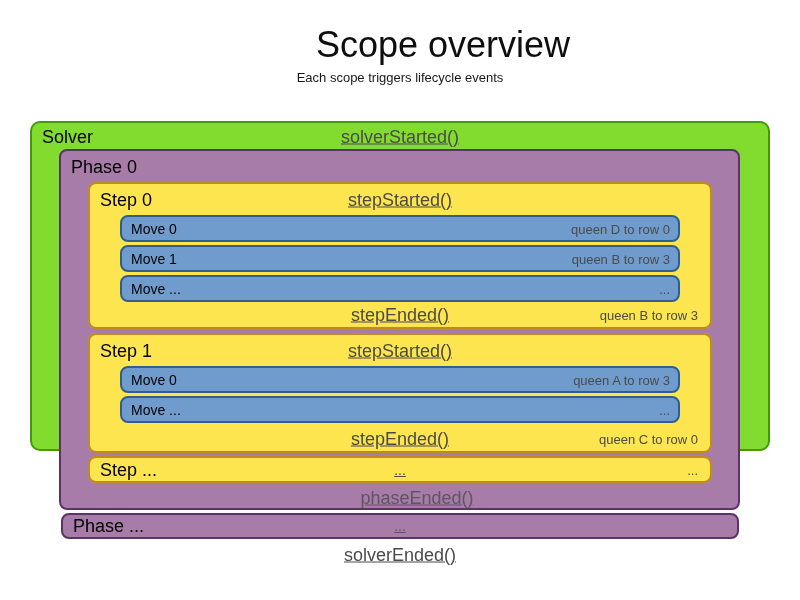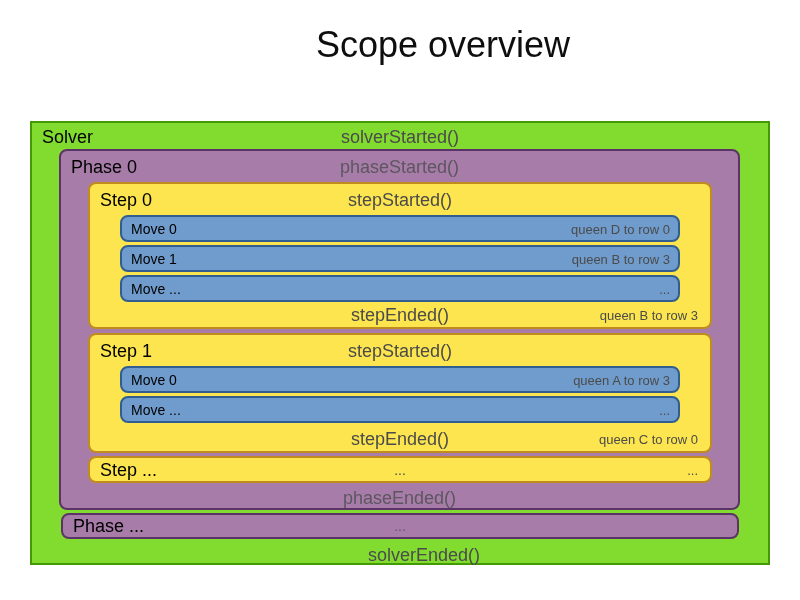--- a/index.html
+++ b/index.html
@@ -10,23 +10,23 @@
   .title {
     position: absolute; top: 24px; left: 0; width: 800px; text-align: center;
     font-size: 36px; color: #0e0e0e; letter-spacing: 0; padding-left: 43px;
   }
   .subtitle {
     position: absolute; top: 70px; left: 0; width: 800px; text-align: center;
     font-size: 13px; color: #181818;
   }
   .box { position: absolute; box-sizing: border-box; }
   .solver {
-    left: 30px; top: 121px; width: 740px; height: 444px;
+    left: 30px; top: 121px; width: 740px; height: 330px;
     background: var(--solver-fill, #82DC30); border: 2px solid var(--solver-border, #449A05);
-    border-radius: 0;
+    border-radius: 10px;
   }
   .phase {
     background: var(--phase-fill, #A87CA8); border: 2px solid var(--phase-border, #5C3366);
     border-radius: 8px;
   }
   .phase0 { left: 27px; top: 26px; width: 681px; height: 361px; }
   .phase-dots { left: 29px; top: 390px; width: 678px; height: 26px; }
   .step {
     background: var(--step-fill, #FCE54E); border: 2px solid var(--step-border, #C08C1E);
     border-radius: 8px;
@@ -40,58 +40,58 @@
     border-radius: 8px;
   }
   .s0-m0 { top: 31px; } .s0-m1 { top: 61px; text-decoration: underline; } .s0-m2 { top: 91px; }
   .s1-m0 { top: 31px; } .s1-m1 { top: 61px; }
   .row { position: absolute; left: 0; width: 100%; }
   .solver-hdr { top: 0; height: 27px; }
   .phase-hdr { top: 0; height: 31px; }
   .step-hdr { top: 0; height: 31px; }
   .s0-ftr { top: 119px; height: 24px; }
   .s1-ftr { top: 91px; height: 25px; }
-  .phase-ftr { top: 334px; height: 25px; }
-  .solver-ftr { top: 419px; height: 26px; margin-left: 24px; }
+  .phase-ftr { top: 334px; height: 25px; padding-left: 35px; }
+  .solver-ftr { top: 419px; height: 26px; }
   .lbl {
     position: absolute; left: 10px; top: 50%; transform: translateY(-50%);
     font-size: 18px; color: #000000; white-space: nowrap;
   }
   .move .lbl { left: 9px; font-size: 14px; }
   .evt {
     position: absolute; left: 0; width: 100%; top: 50%; transform: translateY(-50%);
-    text-align: center; font-size: 18px; color: var(--event-text, #4B4B4B); white-space: nowrap;
+    text-align: center; font-size: 18px; color: var(--event-text, #4B4B4B); white-space: nowrap; text-decoration: underline;
   }
   .evt.on-purple { color: var(--phase-event-text, #5C5660); }
   .dots-evt { font-size: 14px; }
   .ann {
     position: absolute; right: 12px; top: 50%; transform: translateY(-50%);
     font-size: 13px; color: var(--annotation-text, #4B4B4B); white-space: nowrap;
   }
   .move .ann { right: 8px; }
 </style>
 </head>
 <body>
 
 <div class="canvas">
 
   <div class="title">Scope overview</div>
+  <div class="subtitle">Each scope triggers lifecycle events</div>
 
   <div class="box solver">
 
     <div class="row solver-hdr">
       <span class="lbl">Solver</span>
       <span class="evt">solverStarted()</span>
     </div>
 
     <div class="box phase phase0">
 
       <div class="row phase-hdr">
         <span class="lbl">Phase 0</span>
-        <span class="evt on-purple">phaseStarted()</span>
       </div>
 
       <div class="box step step0">
         <div class="row step-hdr">
           <span class="lbl">Step 0</span>
           <span class="evt">stepStarted()</span>
         </div>
         <div class="move s0-m0">
           <span class="lbl">Move 0</span>
           <span class="ann">queen D to row 0</span>

